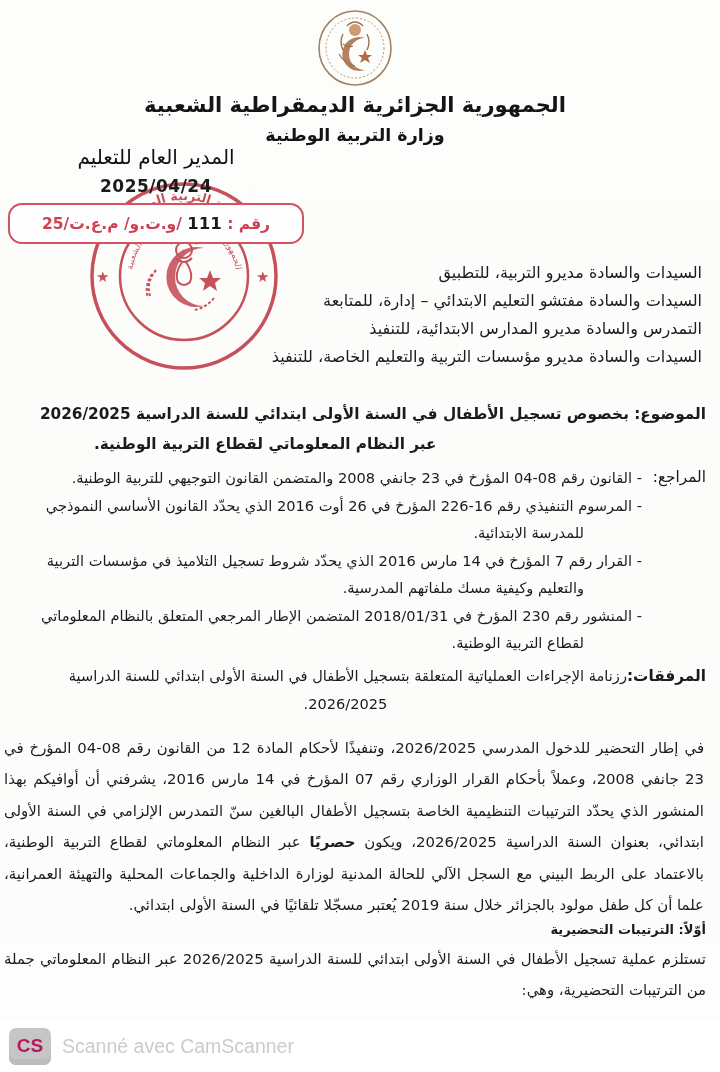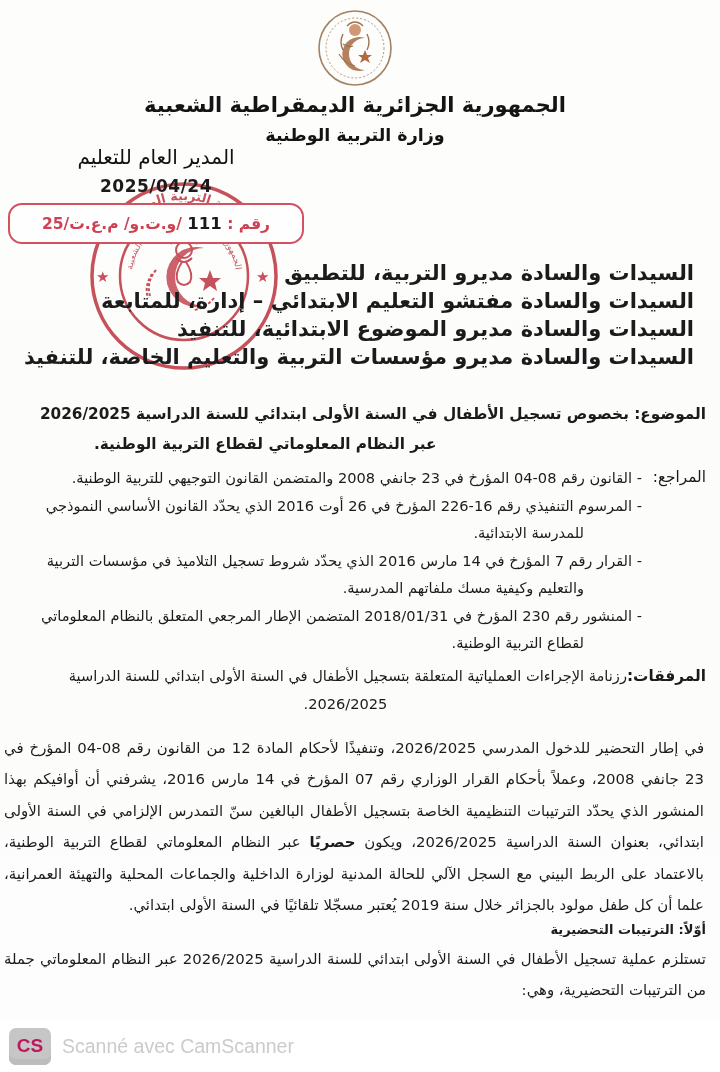--- a/index.html
+++ b/index.html
@@ -17,21 +17,21 @@
   .head-right-inner { direction:rtl; }
   .office-title { text-align:center; font-size:20px; font-weight:normal; margin-top:0; color:#101010; }
   .date-line { text-align:center; font-size:17px; font-weight:bold; margin-top:7px; letter-spacing:.5px; }
   .ref-box {
     margin-top:7px; border:2.5px solid #d2525f; border-radius:14px;
     padding:9px 4px; text-align:center; background:#fffefe;
     font-size:15.5px; font-weight:bold; color:#ce4150; white-space:nowrap;
   }
   .ref-box .ref-number { color:#1a1a1a; font-size:16.5px; }
   .stamp { position:absolute; left:86px; top:178px; z-index:0; opacity:.93; }
-  .addressees { margin:15px 12px 0 0; font-size:21px; font-weight:bold; line-height:28px; text-align:right; }
+  .addressees { margin:15px 4px 0 0; font-size:16px; font-weight:normal; line-height:28px; text-align:right; }
   .subject { margin-top:28px; font-weight:bold; font-size:15.3px; line-height:30px; }
   .subject-l2 { text-align:left; padding-left:90px; }
   .refs { display:flex; margin-top:5px; font-size:14.6px; line-height:27.5px; }
   .refs-label { font-weight:normal; font-size:15.3px; flex:0 0 64px; }
   .refs-items { flex:1; }
   .ref-item { padding-right:58px; text-indent:-58px; }
   .attach { display:flex; margin-top:5px; font-size:14.6px; line-height:28px; }
   .attach-label { font-weight:bold; font-size:15.3px; flex:0 0 70px; }
   .attach-body { flex:1; }
   .attach-l2 { text-align:center; padding-left:60px; }
@@ -105,21 +105,21 @@
         <div class="date-line">2025/04/24</div>
         <div class="ref-box">
           <span>رقم : </span><span class="ref-number">111</span><span> /و.ت.و/ م.ع.ت/25</span>
         </div>
       </div>
     </div>
 
     <div class="addressees">
       <div>السيدات والسادة مديرو التربية، للتطبيق</div>
       <div>السيدات والسادة مفتشو التعليم الابتدائي – إدارة، للمتابعة</div>
-      <div>السيدات والسادة مديرو الموضوع الابتدائية، للتنفيذ</div>
+      <div>التمدرس والسادة مديرو المدارس الابتدائية، للتنفيذ</div>
       <div>السيدات والسادة مديرو مؤسسات التربية والتعليم الخاصة، للتنفيذ</div>
     </div>
 
     <div class="subject">
       <div><span>الموضوع:</span><span> بخصوص تسجيل الأطفال في السنة الأولى ابتدائي للسنة الدراسية 2026/2025</span></div>
       <div class="subject-l2">عبر النظام المعلوماتي لقطاع التربية الوطنية.</div>
     </div>
 
     <div class="refs">
       <div class="refs-label">المراجع:</div>

